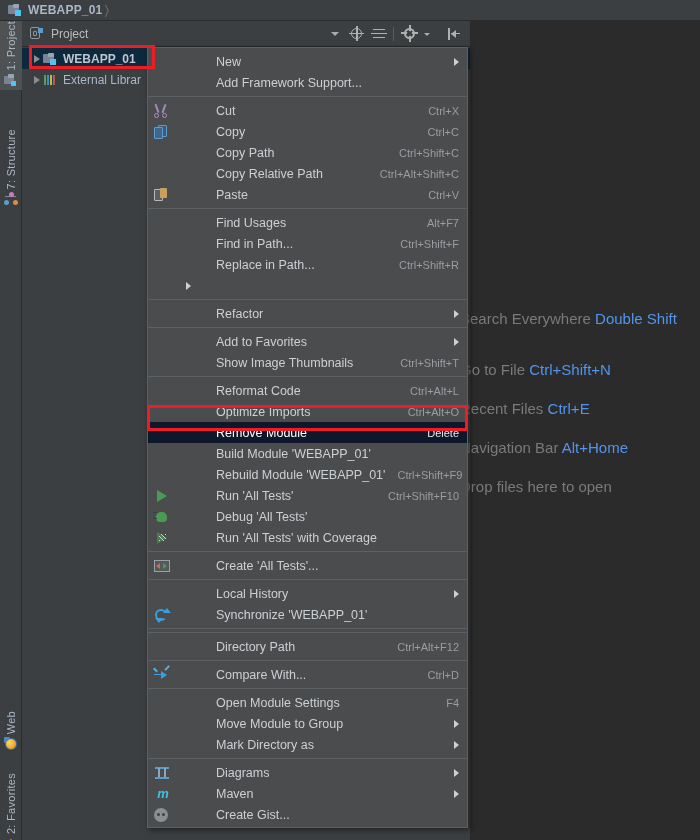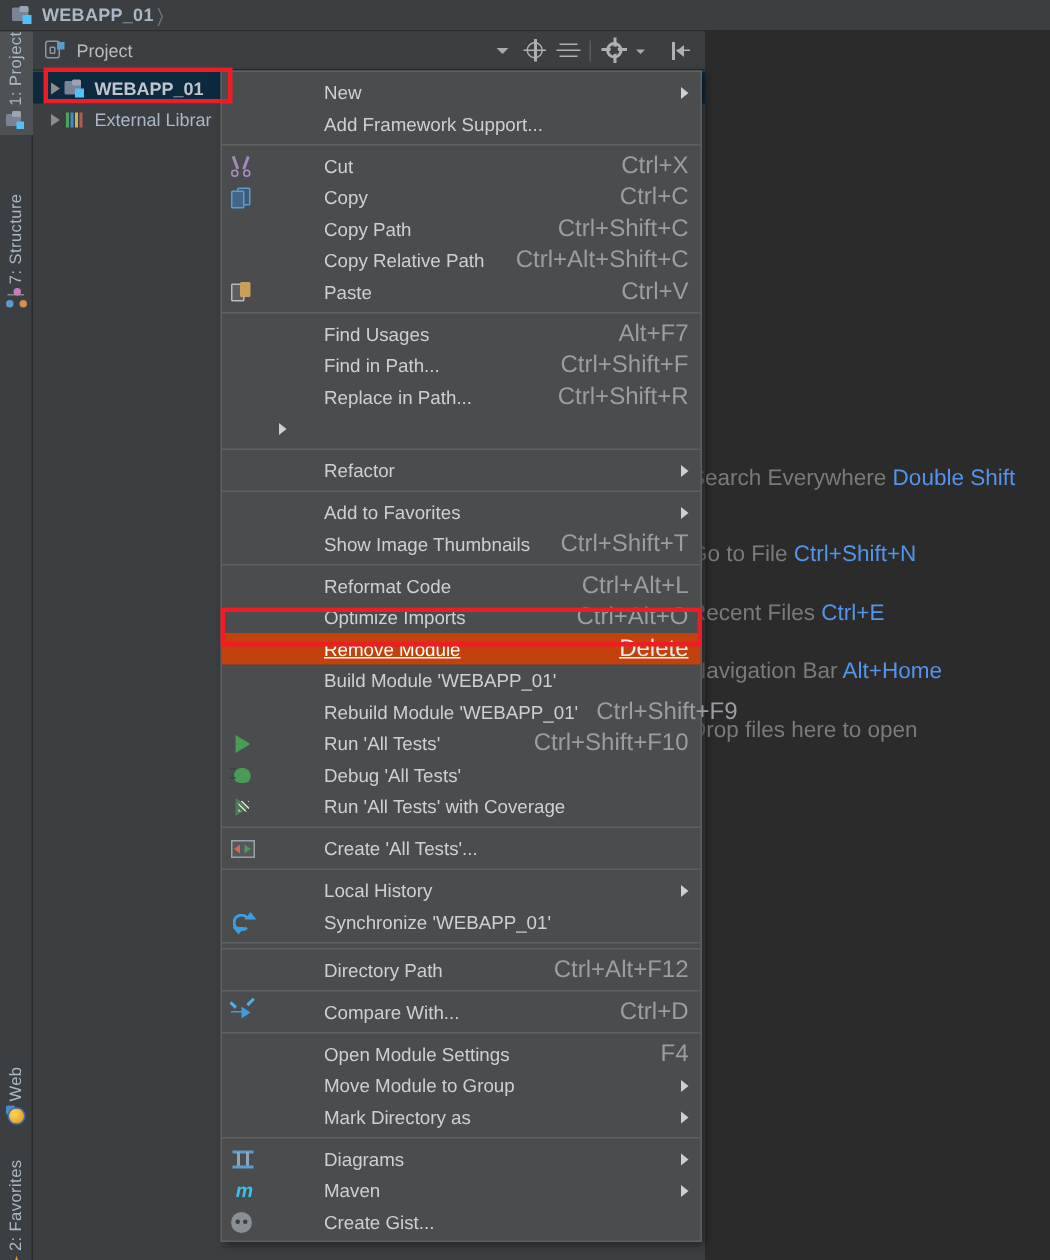--- a/index.html
+++ b/index.html
@@ -126,24 +126,24 @@
   #ctxmenu {
     position:absolute; left:147px; top:47px; width:321px;
     background:#4a4c4e; border:1px solid #5e6060;
     box-shadow:2px 2px 6px rgba(0,0,0,.5);
     padding:3px 0 2px 0; z-index:30;
   }
   .mi { height:21px; display:flex; align-items:center; position:relative;
         color:#cdd0d3; font-size:12.5px; padding-left:5px; padding-right:8px; }
   .mi .mi-icon { width:20px; height:16px; flex:none; position:relative; margin-right:3px; }
   .mi .mi-label { flex:1; white-space:nowrap;margin-left:40px; }
-  .mi .mi-key { color:#9a9da1; font-size:16px; margin-left:12px; white-space:nowrap; }
+  .mi .mi-key { color:#9a9da1; font-size:11px; margin-left:12px; white-space:nowrap; }
   .mi .mi-sub { width:0;height:0;border-top:4px solid transparent;border-bottom:4px solid transparent;
                 border-left:5px solid #cdd0d3; margin-left:10px; }
-  .mi.highlight { background:#c2410c; color:#ffffff;text-decoration:underline; }
+  .mi.highlight { background:#0f172a; color:#ffffff; }
   .mi.highlight .mi-key { color:#e6e9ee; }
   .msep { height:1px; background:#5e6163; margin:3px 0; }
 
   
   .ic-cut i.b1{position:absolute;left:3px;top:1px;width:1.5px;height:9px;background:#9f8bb5;transform:rotate(-20deg);}
   .ic-cut i.b2{position:absolute;left:10px;top:1px;width:1.5px;height:9px;background:#9f8bb5;transform:rotate(20deg);}
   .ic-cut i.r1{position:absolute;left:1px;top:10px;width:5px;height:5px;border:1.5px solid #b08fc4;border-radius:50%;}
   .ic-cut i.r2{position:absolute;left:9px;top:10px;width:5px;height:5px;border:1.5px solid #b08fc4;border-radius:50%;}
 
   .ic-copy i.p1{position:absolute;left:5px;top:1px;width:9px;height:12px;border:1.5px solid #5c9ccc;background:#3f5a75;border-radius:1px;}

